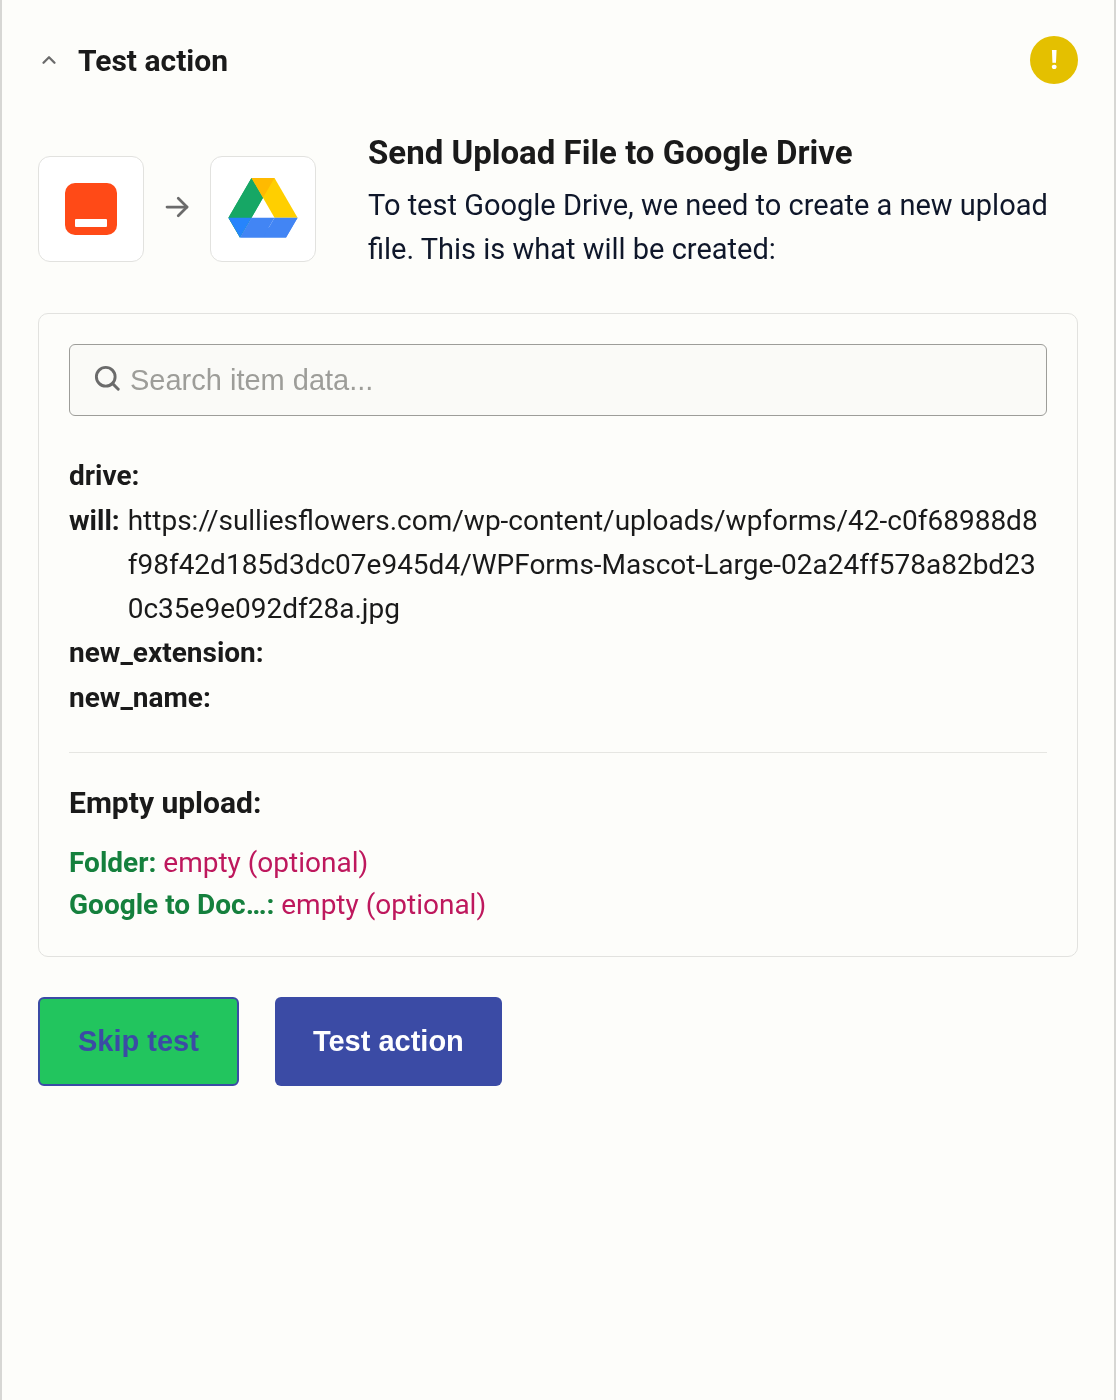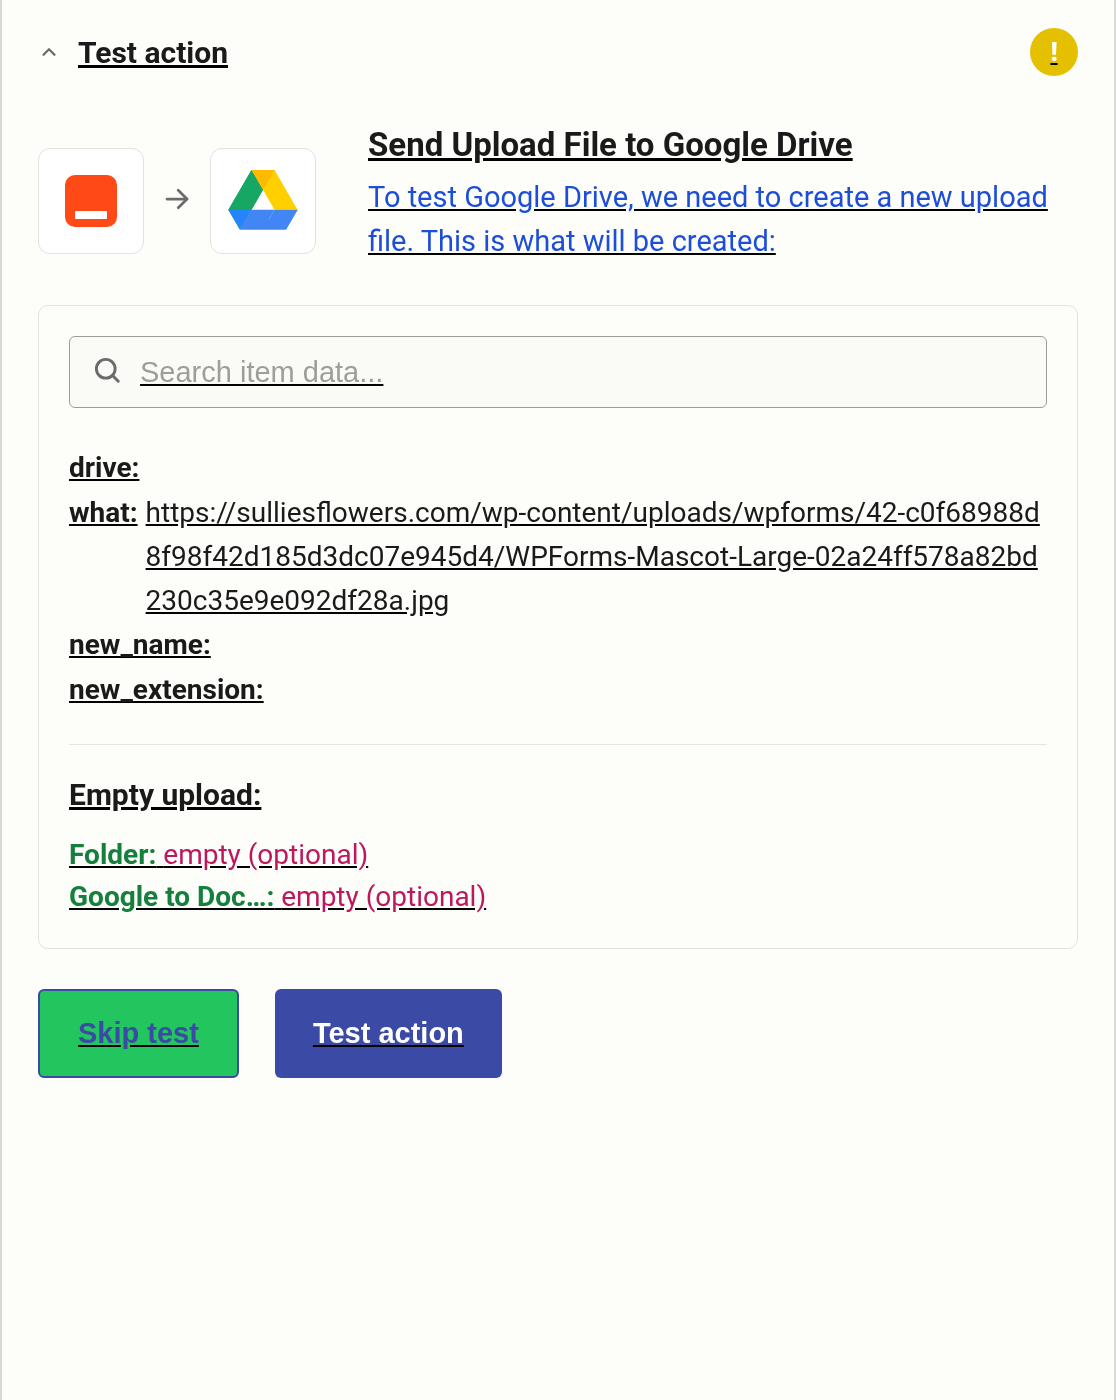--- a/index.html
+++ b/index.html
@@ -10,22 +10,21 @@
     body {
       font-family: -apple-system, BlinkMacSystemFont, "Segoe UI", Roboto, Helvetica, Arial, sans-serif;
       background: #fdfdfa;
       padding: 0;
       width: 1116px;
       height: 1400px;
       border-left: 2px solid #d7d7d4;
       border-right: 2px solid #d7d7d4;
     }
     .container {
-      padding: 28px 36px 40px 36px;
-      text-decoration: underline;
+      padding: 36px 36px 40px 36px;
     }
     .header-row {
       display: flex;
       align-items: center;
       justify-content: space-between;
       margin-bottom: 48px;
     }
     .header-left {
       display: flex;
       align-items: center;
@@ -87,37 +86,37 @@
     }
     .info-title {
       font-size: 33px;
       font-weight: 700;
       color: #1a1a1a;
       margin-bottom: 10px;
       line-height: 1.25;
     }
     .info-desc {
       font-size: 29px;
-      color: #1d4ed8;
+      color: #0f172a;
       line-height: 1.52;
     }
     .data-panel {
       border: 1px solid #e2e2df;
       border-radius: 10px;
       padding: 30px;
       background: #fdfdfa;
       margin-bottom: 40px;
     }
     .search-box {
       border: 1px solid #9d9d99;
       border-radius: 6px;
       padding: 18px 22px;
       display: flex;
       align-items: center;
-      gap: 18px;
+      gap: 8px;
       background: #fafaf7;
       margin-bottom: 38px;
     }
     .search-icon {
       color: #6b6b6b;
       flex-shrink: 0;
     }
     .search-input {
       border: none;
       background: transparent;
@@ -252,29 +251,29 @@
       </span>
       <input type="text" class="search-input" placeholder="Search item data..." style="">
     </div>
 
     <div class="field-list">
       <div class="field-row">
         <span class="field-key">drive:</span>
         <span class="field-val"></span>
       </div>
       <div class="field-row">
-        <span class="field-key">what:</span>
+        <span class="field-key">will:</span>
         <span class="field-val">https://sulliesflowers.com/wp-content/uploads/wpforms/42-c0f68988d8f98f42d185d3dc07e945d4/WPForms-Mascot-Large-02a24ff578a82bd230c35e9e092df28a.jpg</span>
       </div>
       <div class="field-row">
+        <span class="field-key">new_extension:</span>
+        <span class="field-val"></span>
+      </div>
+      <div class="field-row">
         <span class="field-key">new_name:</span>
-        <span class="field-val"></span>
-      </div>
-      <div class="field-row">
-        <span class="field-key">new_extension:</span>
         <span class="field-val"></span>
       </div>
     </div>
 
     <hr class="divider">
 
     <h4 class="empty-heading">Empty upload:</h4>
 
     <div class="empty-row">
       <span class="empty-key">Folder:</span>

